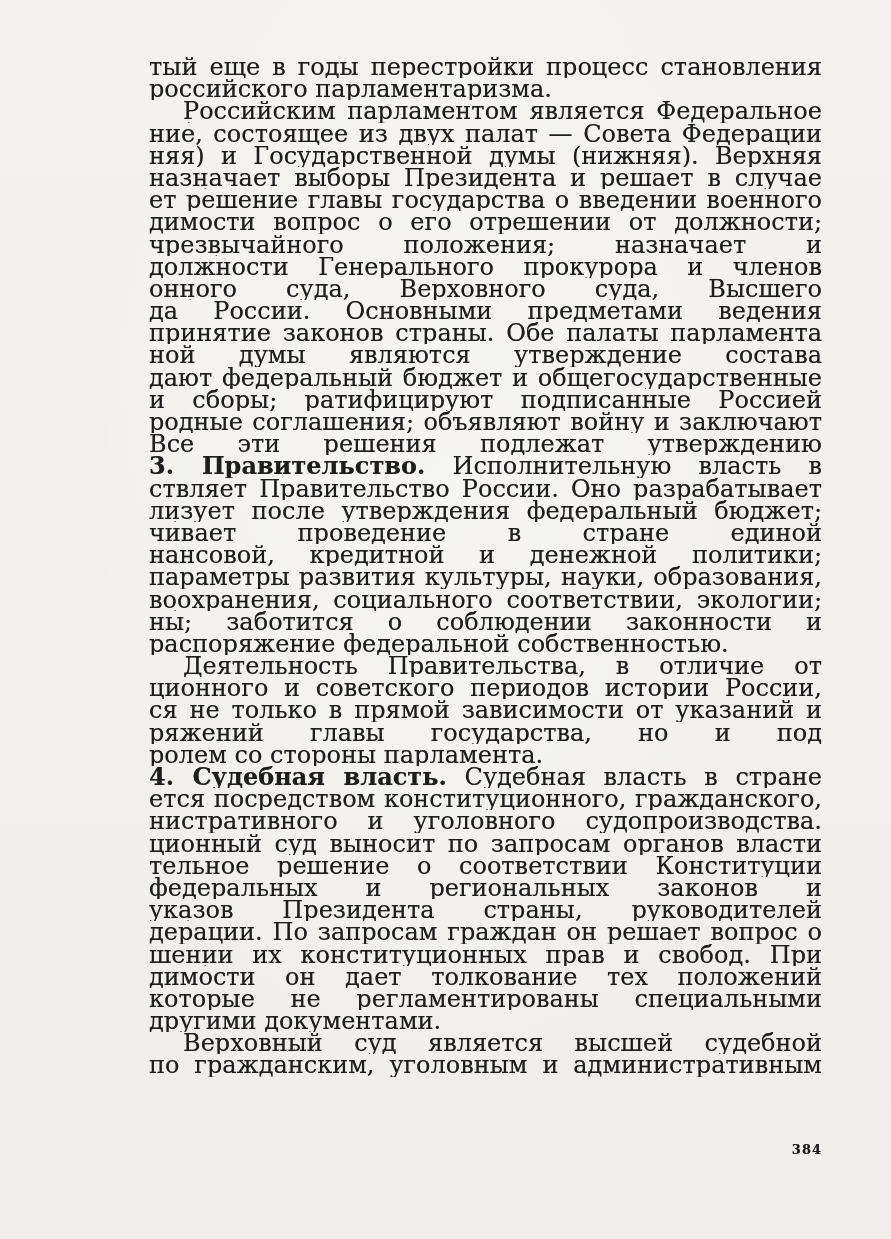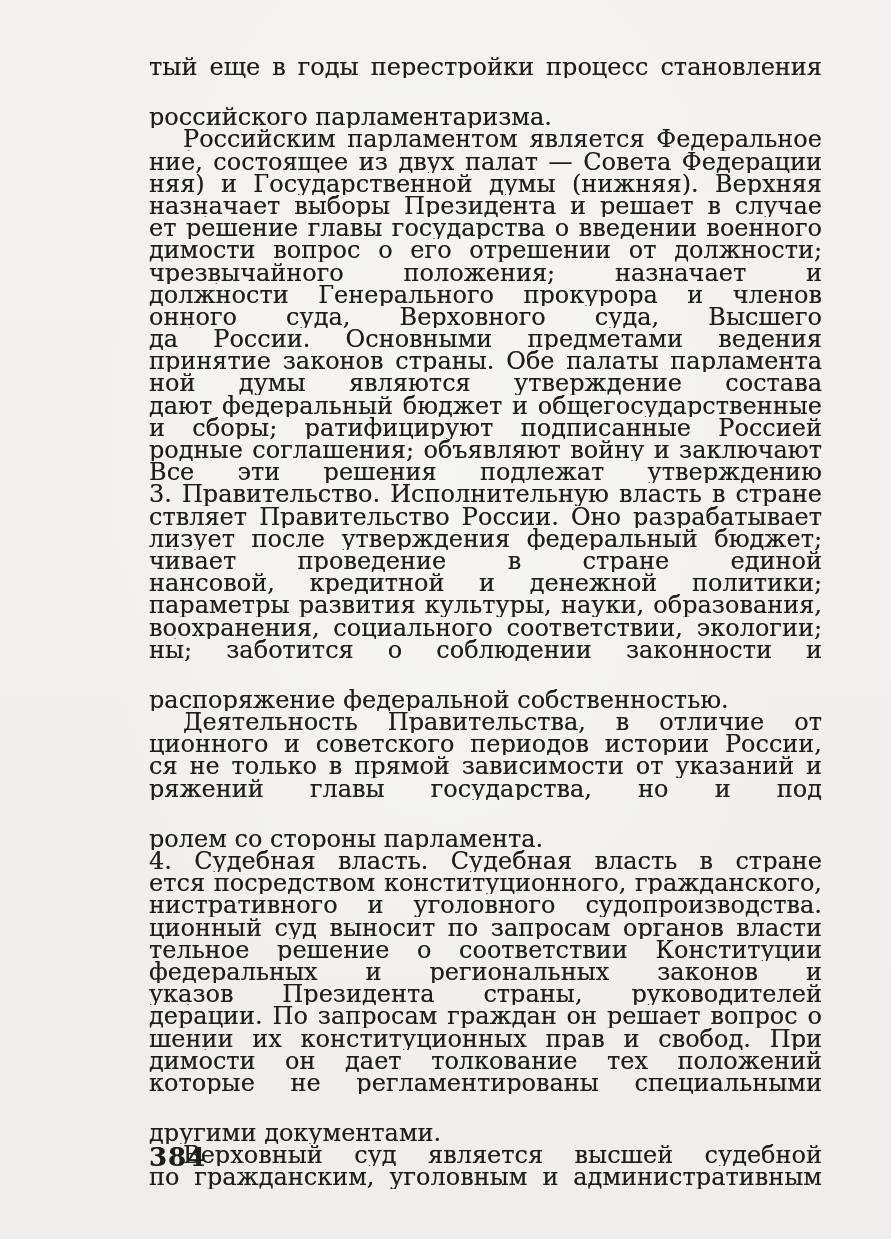--- a/index.html
+++ b/index.html
@@ -32,36 +32,35 @@
   }
   .line {
     height: 22.2px;
     line-height: 22.2px;
     overflow: hidden;
     text-align: justify;
     text-align-last: justify;
   }
   .line.para-end {
     text-align-last: left;
-    margin-top: 28px;
   }
   .line.indent {
     text-indent: 34px;
   }
   .line b {
-    font-weight: normal;
+    font-weight: bold;
   }
   .page-number {
     position: absolute;
     left: 149px;
     top: 1142px;
     width: 673px;
-    text-align: left;
+    text-align: right;
     color: #1d1d1d;
-    font-size: 26px;
+    font-size: 13px;
     font-weight: bold;
     letter-spacing: 1px;
     text-shadow: 0 0 0.5px rgba(25,25,25,0.55);
   }
 </style>
 </head>
 <body>
 
 <div class="scan-page">
   <div class="text-block" id="text-block">

